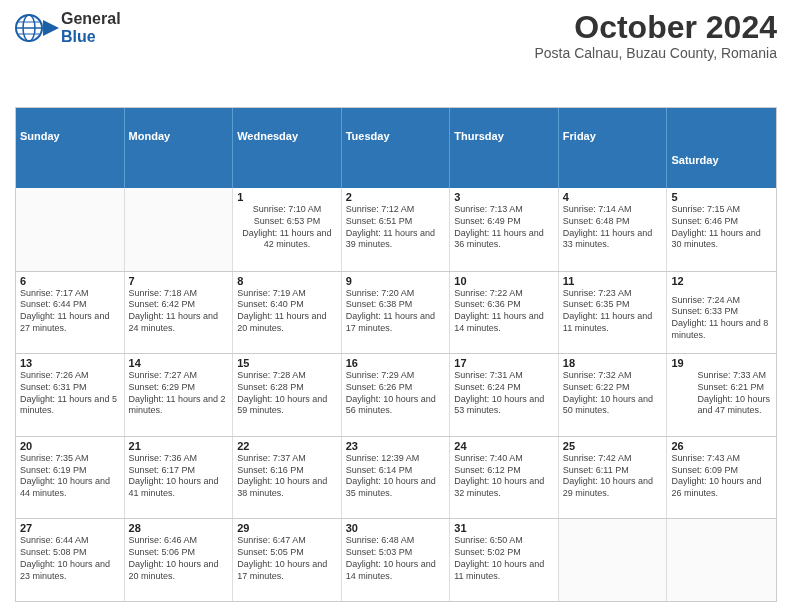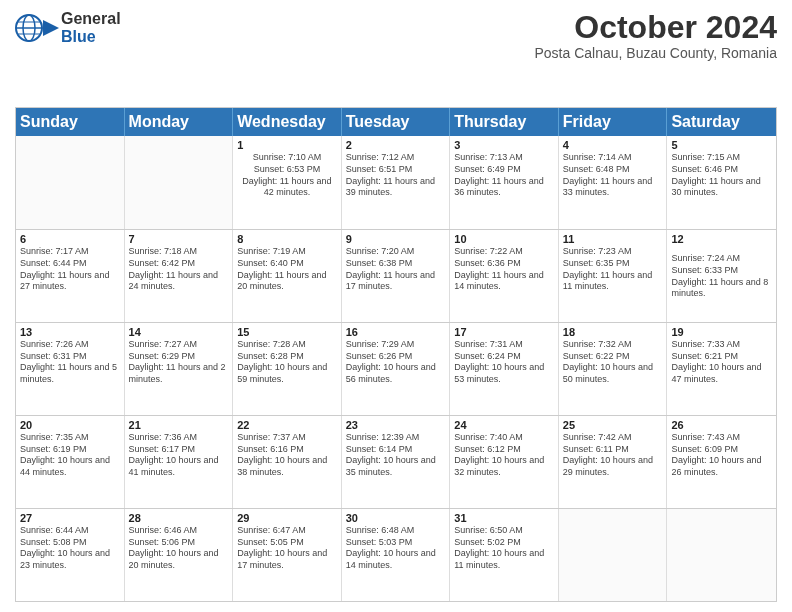--- a/index.html
+++ b/index.html
@@ -48,27 +48,27 @@
       flex-direction: column;
       border: 1px solid #ccc;
     }
     .cal-header {
       display: grid;
       grid-template-columns: repeat(7, 1fr);
       background: #2e75b6;
     }
     .cal-header-cell {
       color: #fff;
-      font-size: 16px;
+      font-size: 11px;
       font-weight: bold;
-      padding: 5px 4px;
+      padding: 22px 4px;
       text-align: left;
       border-right: 1px solid #5a9fd4;
     }
-    .cal-header-cell:last-child { border-right: none; }
+    .cal-header-cell:last-child { border-right: none; margin-top: 24px; }
     .cal-body {
       flex: 1;
       display: grid;
       grid-template-rows: repeat(5, 1fr);
     }
     .cal-row {
       display: grid;
       grid-template-columns: repeat(7, 1fr);
       border-top: 1px solid #ccc;
     }
@@ -249,21 +249,21 @@
 Daylight: 10 hours and 53 minutes.</div>
           </div>
           <div class="cal-cell">
             <span class="day-num">18</span>
             <div class="day-info" style="white-space: pre-line;">Sunrise: 7:32 AM
 Sunset: 6:22 PM
 Daylight: 10 hours and 50 minutes.</div>
           </div>
           <div class="cal-cell">
             <span class="day-num">19</span>
-            <div class="day-info" style="white-space: pre-line;">Sunrise: 7:33 AM
+            <div class="day-info" style="white-space: pre-line; margin-left: 26px;">Sunrise: 7:33 AM
 Sunset: 6:21 PM
 Daylight: 10 hours and 47 minutes.</div>
           </div>
         </div>
         <div class="cal-row">
           <div class="cal-cell">
             <span class="day-num">20</span>
             <div class="day-info" style="white-space: pre-line;">Sunrise: 7:35 AM
 Sunset: 6:19 PM
 Daylight: 10 hours and 44 minutes.</div>

